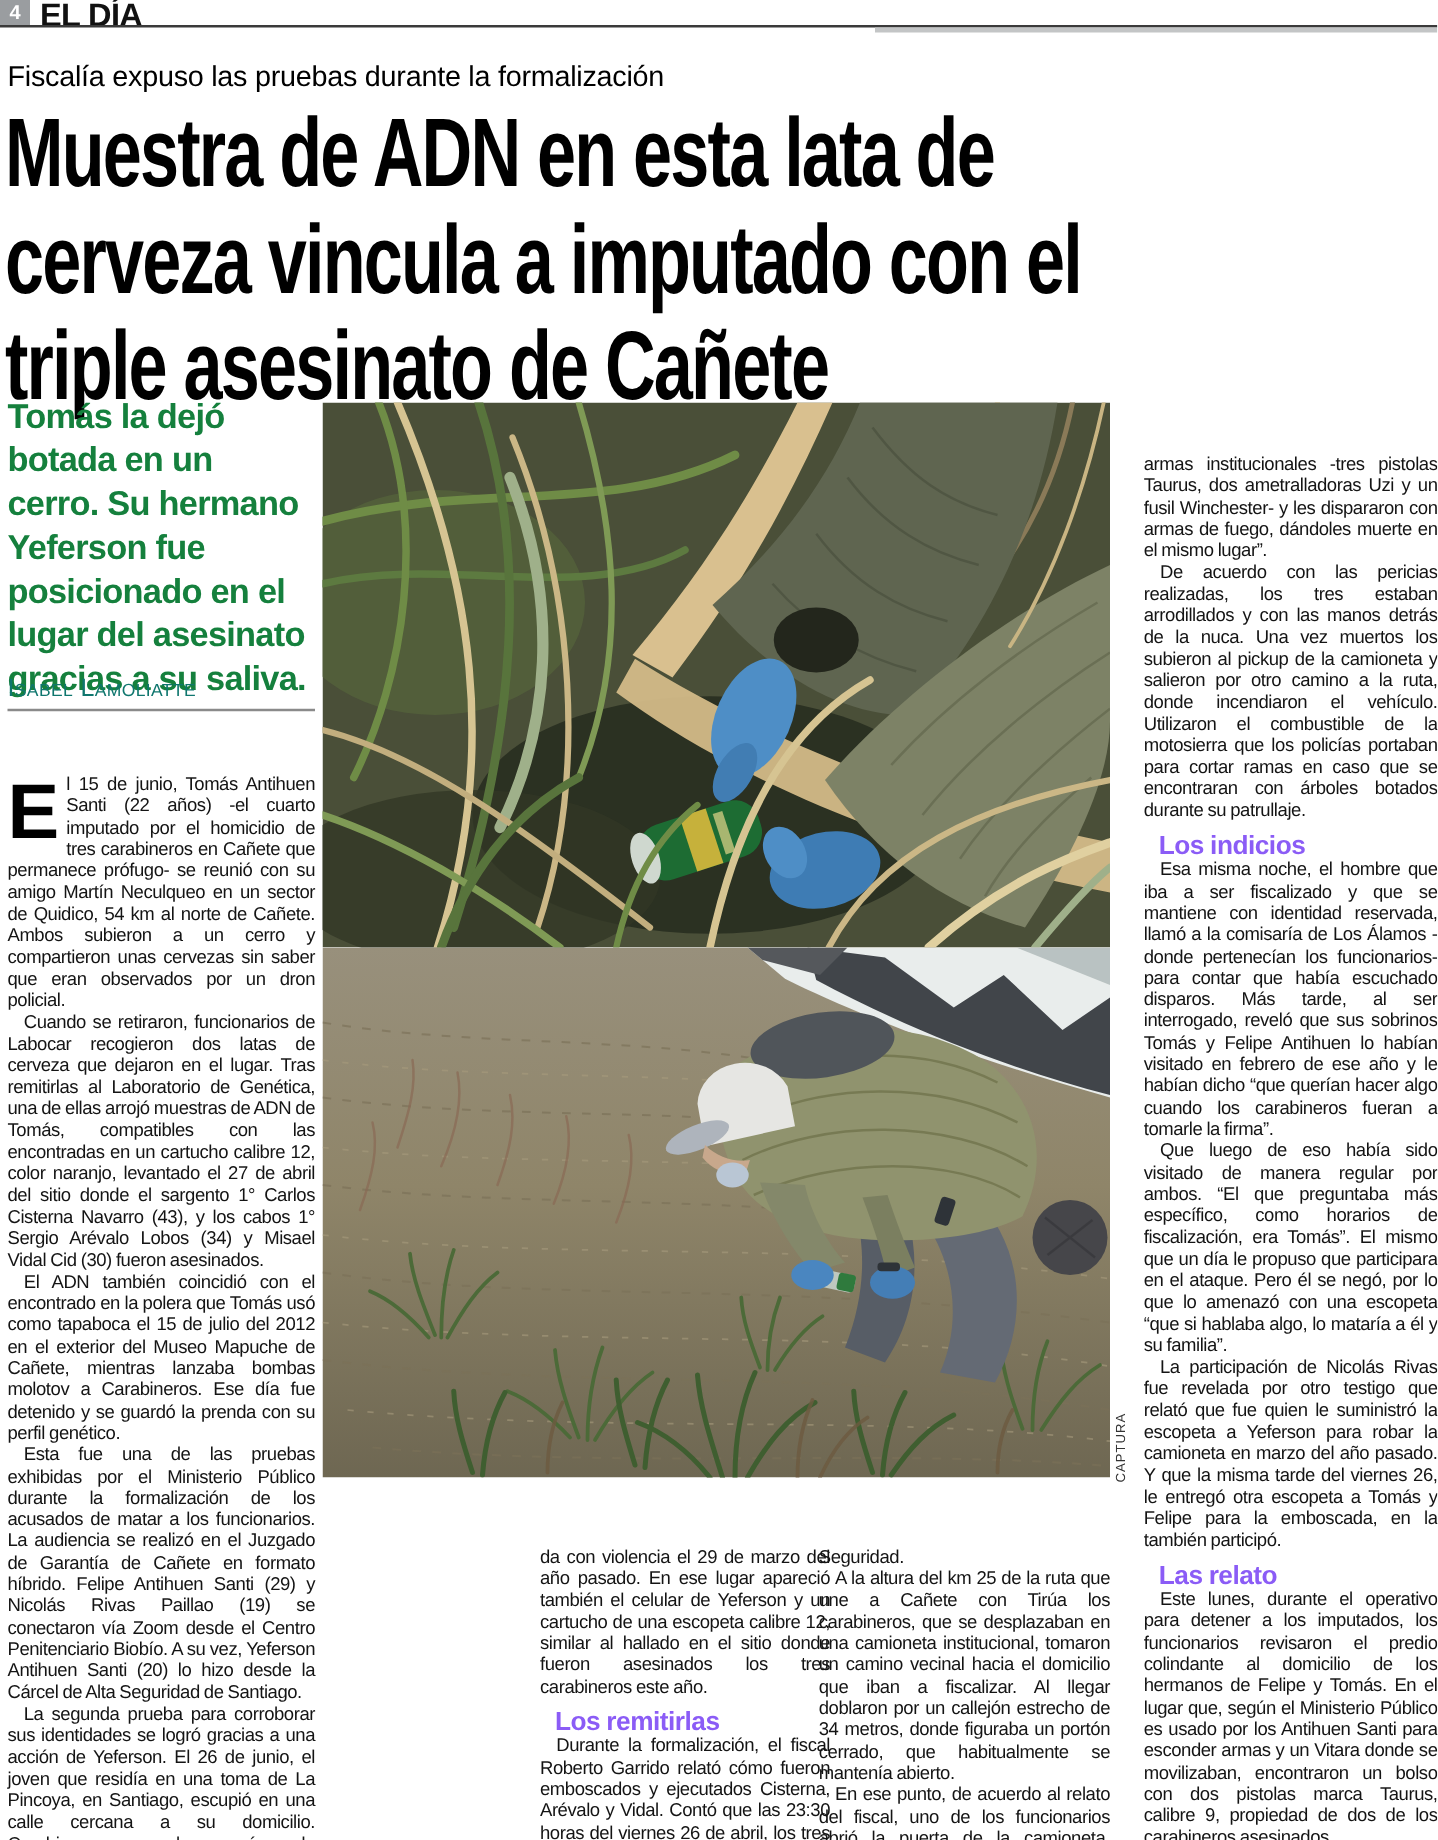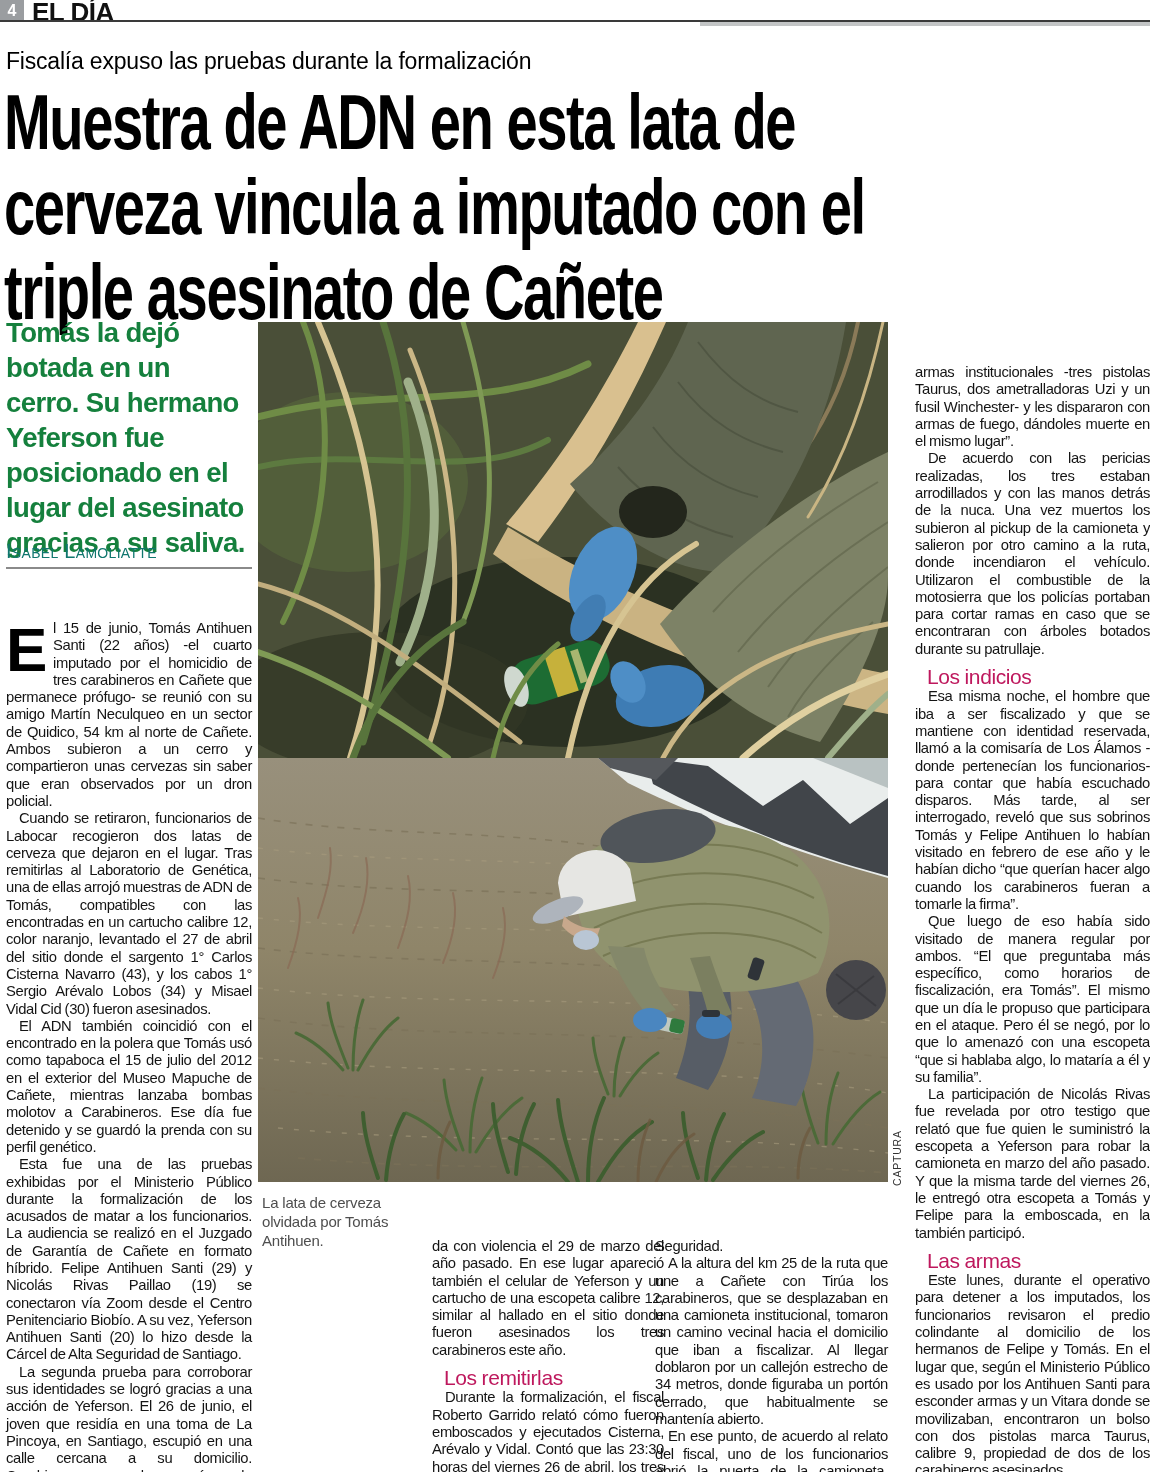--- a/index.html
+++ b/index.html
@@ -24,22 +24,22 @@
        letter-spacing:-0.35px;word-spacing:-0.5px;color:#141414;margin-top:46px;}
   .col p{margin:0;text-indent:13px;}
   .col p.noindent{text-indent:0;}
   .deck{position:absolute;left:6px;top:315px;width:240px;font-weight:bold;
         font-size:27.5px;line-height:35px;letter-spacing:-0.6px;color:#15803d;}
   .byline{position:absolute;left:6px;top:540px;width:246px;
         font-variant:small-caps;font-size:20px;color:#0f766e;
         border-bottom:2px solid #8a8a8a;padding-bottom:4px;letter-spacing:0.3px;}
   .dropcap{float:left;font-size:62px;line-height:52px;font-weight:bold;
         padding:4px 6px 0 0;color:#000;}
-  .subhead{font-weight:normal;font-size:21px;letter-spacing:-0.4px;margin:10px 0 3px 12px;
-        text-indent:0 !important;color:#be185d;}
+  .subhead{font-weight:bold;font-size:21px;letter-spacing:-0.4px;margin:10px 0 3px 12px;
+        text-indent:0 !important;color:#8b5cf6;}
   
   .photo{position:absolute;left:258px;top:322px;width:630px;height:860px;}
   .photo svg{display:block;}
   .caption{position:absolute;left:262px;top:1193px;width:135px;font-size:15px;
         line-height:19px;color:#4e4e4e;letter-spacing:-0.2px;}
   .credit{position:absolute;left:891px;top:1128px;width:14px;height:58px;
         font-size:10.5px;color:#333;letter-spacing:0.8px;
         writing-mode:vertical-rl;transform:rotate(180deg);}
 </style>
 </head>
@@ -240,21 +240,20 @@
       </g>
       <g stroke="#6d5a40" stroke-width="3" fill="none" stroke-linecap="round" opacity="0.8">
         <path d="M380,424 C380,400 384,380 392,362"></path>
           <path d="M398,424 C408,402 420,386 436,376"></path>
         <path d="M180,420 C180,398 184,380 192,364"></path>
           <path d="M540,420 C540,400 544,384 552,370"></path>
       </g>
     </svg>
   </div>
 
-  <div class="caption">La lata de cerveza olvidada por Tomás Antihuen.</div>
   <div class="credit">CAPTURA</div>
 
   <div class="col" style="left:432px;top:1192px;width:232px;height:280px;">
     <p class="noindent">da con violencia el 29 de marzo del año pasado. En ese lugar apareció también el celular de Yeferson y un cartucho de una escopeta calibre 12, similar al hallado en el sitio donde fueron asesinados los tres carabineros este año.</p>
     <div class="subhead">Los remitirlas</div>
     <p>Durante la formalización, el fiscal Roberto Garrido relató cómo fueron emboscados y ejecutados Cisterna, Arévalo y Vidal. Contó que las 23:30 horas del viernes 26 de abril, los tres salieron a hacer patrullajes preventivos y a controlar a un sujeto que cumplía arresto domiciliario en el sector</p>
   </div>
 
   <div class="col" style="left:655px;top:1192px;width:233px;height:280px;">
     <p class="noindent">Seguridad.</p>
@@ -262,19 +261,19 @@
     <p>En ese punto, de acuerdo al relato del fiscal, uno de los funcionarios abrió la puerta de la camioneta, situación que fue aprovechada por los hermanos Felipe, Tomás y Yeferson para atacarlos. “Les sustrajeron sus</p>
   </div>
 
   <div class="col" style="left:915px;top:318px;width:235px;height:1154px;">
     <p class="noindent">armas institucionales -tres pistolas Taurus, dos ametralladoras Uzi y un fusil Winchester- y les dispararon con armas de fuego, dándoles muerte en el mismo lugar”.</p>
     <p>De acuerdo con las pericias realizadas, los tres estaban arrodillados y con las manos detrás de la nuca. Una vez muertos los subieron al pickup de la camioneta y salieron por otro camino a la ruta, donde incendiaron el vehículo. Utilizaron el combustible de la motosierra que los policías portaban para cortar ramas en caso que se encontraran con árboles botados durante su patrullaje.</p>
     <div class="subhead">Los indicios</div>
     <p>Esa misma noche, el hombre que iba a ser fiscalizado y que se mantiene con identidad reservada, llamó a la comisaría de Los Álamos -donde pertenecían los funcionarios- para contar que había escuchado disparos. Más tarde, al ser interrogado, reveló que sus sobrinos Tomás y Felipe Antihuen lo habían visitado en febrero de ese año y le habían dicho “que querían hacer algo cuando los carabineros fueran a tomarle la firma”.</p>
     <p>Que luego de eso había sido visitado de manera regular por ambos. “El que preguntaba más específico, como horarios de fiscalización, era Tomás”. El mismo que un día le propuso que participara en el ataque. Pero él se negó, por lo que lo amenazó con una escopeta “que si hablaba algo, lo mataría a él y su familia”.</p>
     <p>La participación de Nicolás Rivas fue revelada por otro testigo que relató que fue quien le suministró la escopeta a Yeferson para robar la camioneta en marzo del año pasado. Y que la misma tarde del viernes 26, le entregó otra escopeta a Tomás y Felipe para la emboscada, en la también participó.</p>
-    <div class="subhead">Las armas</div>
+    <div class="subhead">Las relato</div>
     <p>Este lunes, durante el operativo para detener a los imputados, los funcionarios revisaron el predio colindante al domicilio de los hermanos de Felipe y Tomás. En el lugar que, según el Ministerio Público es usado por los Antihuen Santi para esconder armas y un Vitara donde se movilizaban, encontraron un bolso con dos pistolas marca Taurus, calibre 9, propiedad de dos de los carabineros asesinados.</p>
     <p>“Con esas mismas armas mataron a los funcionarios”, contó el persecutor. También apareció en el domicilio de los Antihuen la hombrera del chaleco antibalas del sargento Carlos Cisterna.</p>
 
   </div>
 
 </div>
 
 </body></html>

